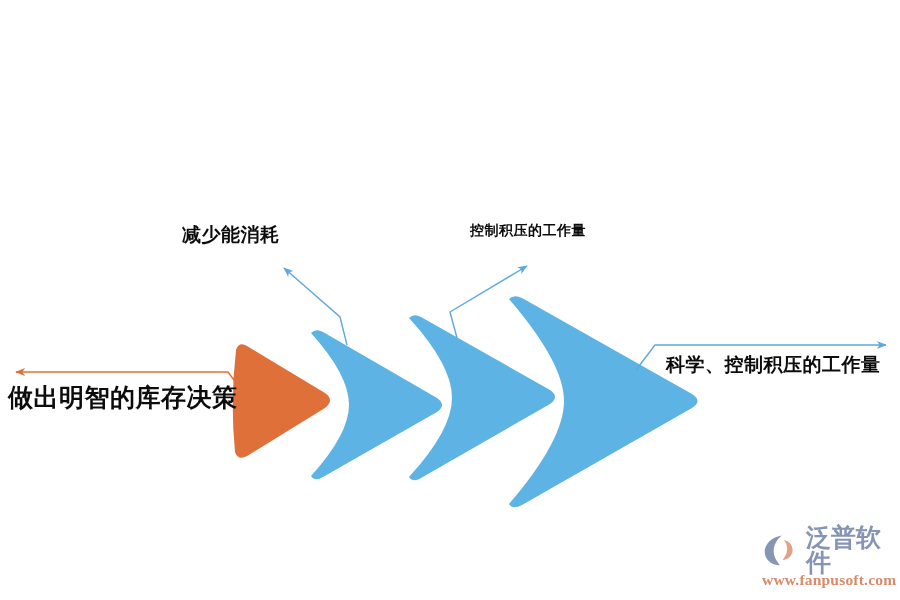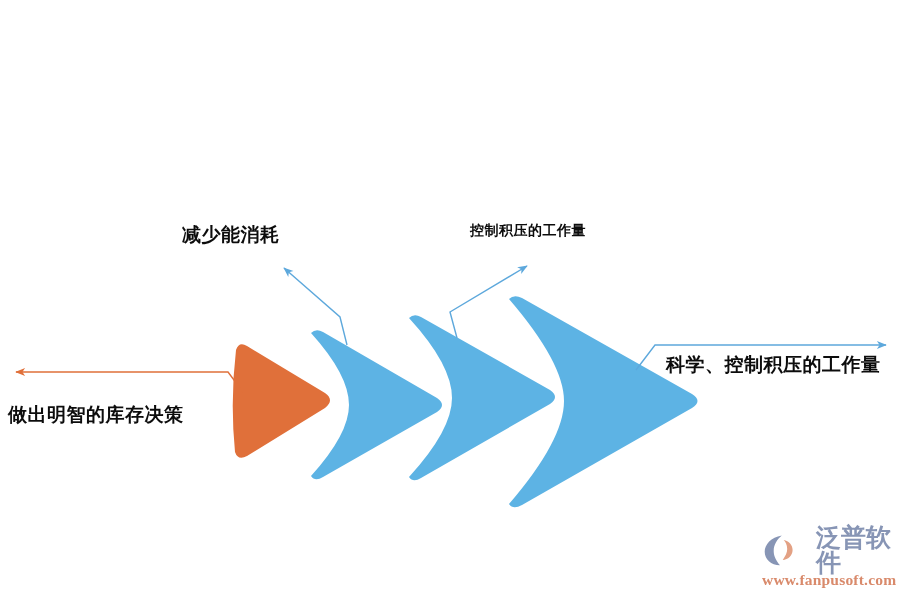--- a/index.html
+++ b/index.html
@@ -47,42 +47,42 @@
   }
 
   .label-control-backlog {
     left: 470px;
     top: 222px;
     font-size: 14px;
   }
 
   .label-inventory-decision {
     left: 8px;
-    top: 402px;
-    font-size: 19px;
+    top: 381px;
+    font-size: 25px;
   }
 
   .label-data-analysis {
     left: 666px;
     top: 352px;
     font-size: 19px;
   }
 
   
   .watermark {
     position: absolute;
     left: 762px;
     top: 530px;
     width: 132px;
     height: 62px;
   }
   .watermark-row {
     display: flex;
     align-items: center;
-    gap: 18px;
+    gap: 8px;
     height: 40px;
   }
   .watermark-mark {
     width: 36px;
     height: 36px;
     flex: 0 0 auto;
   }
   .watermark-title {
     font-family: "Liberation Sans", "DejaVu Sans", sans-serif;
     font-size: 25px;

